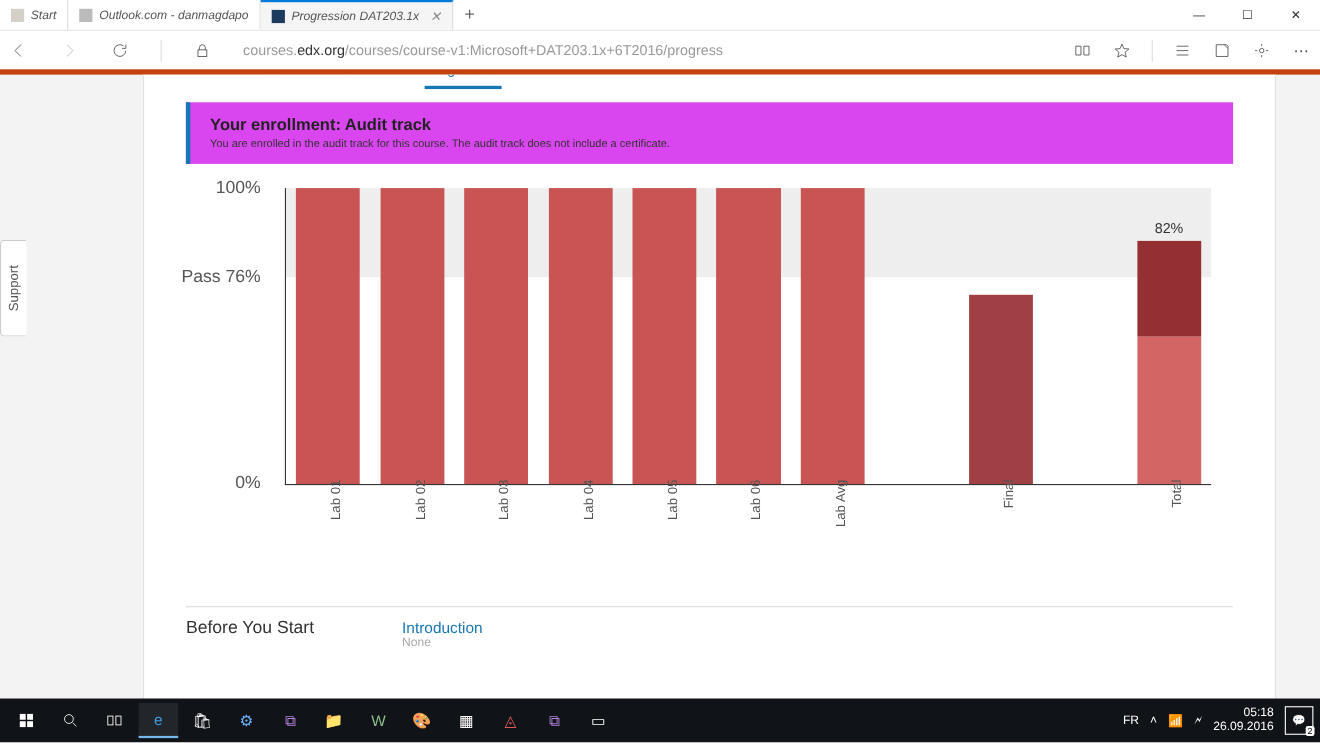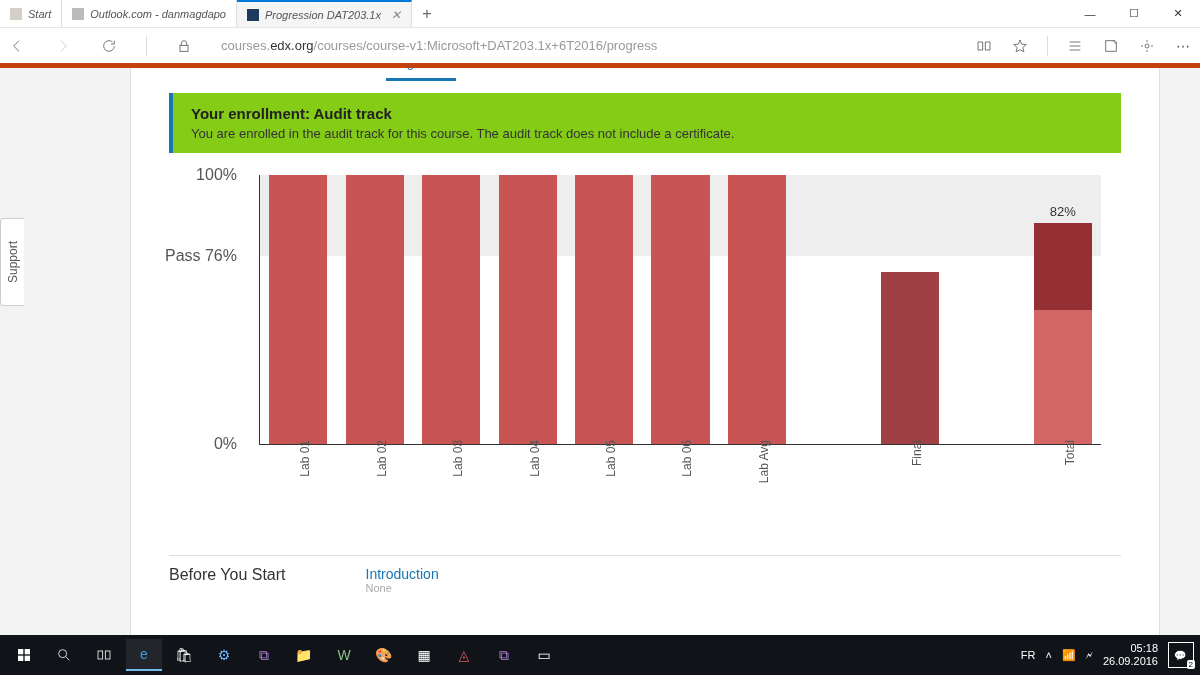--- a/index.html
+++ b/index.html
@@ -32,23 +32,23 @@
 .whitebox { position: absolute; left: 130px; right: 40px; top: -10px; bottom: -50px; background: #fff; border: 1px solid #e0e0e0; }
 
 
 .nav { position: absolute; top: -4px; left: 38px; display: flex; gap: 26px; font-size: 13px; color: #888; }
 .nav span { padding-bottom: 8px; }
 .nav .sel { color: #1976b4; border-bottom: 3px solid #1976b4; }
 
 .content { position: absolute; top: 34px; left: 38px; right: 38px; }
 .ptitle { font-size: 22px; font-weight: 300; color: #555; margin-bottom: 18px; }
 
-.notice { border-left: 4px solid #1976b4; background: #84cc16; padding: 12px 18px; margin-bottom: 22px; }
+.notice { border-left: 4px solid #1976b4; background: #d946ef; padding: 12px 18px; margin-bottom: 22px; }
 .notice .nh { font-weight: 600; font-size: 15px; color: #222; margin-bottom: 4px; }
-.notice .nb { font-size: 13px; color: #333; }
+.notice .nb { font-size: 10px; color: #333; }
 
 
 .chart-wrap { position: relative; margin-left: 50px; margin-right: 20px; height: 320px; }
 .chart-area { position: absolute; left: 40px; right: 0; top: 0; bottom: 50px; border-left: 1px solid #333; border-bottom: 1px solid #333; }
 .passband { position: absolute; left: 0; right: 0; top: 0; height: 30%; background: #eee; }
 .ylbl { position: absolute; right: 100%; margin-right: 23px; font-size: 16px; color: #555; transform: translateY(-50%); white-space: nowrap; }
 .bars { position: absolute; left: 0; right: 0; top: 0; bottom: 0; display: flex; }
 .barcol { flex: 1; position: relative; }
 .fill { position: absolute; bottom: 0; left: 12%; width: 76%; background: #c85454; }
 .fill.final { background: #a03f44; }

